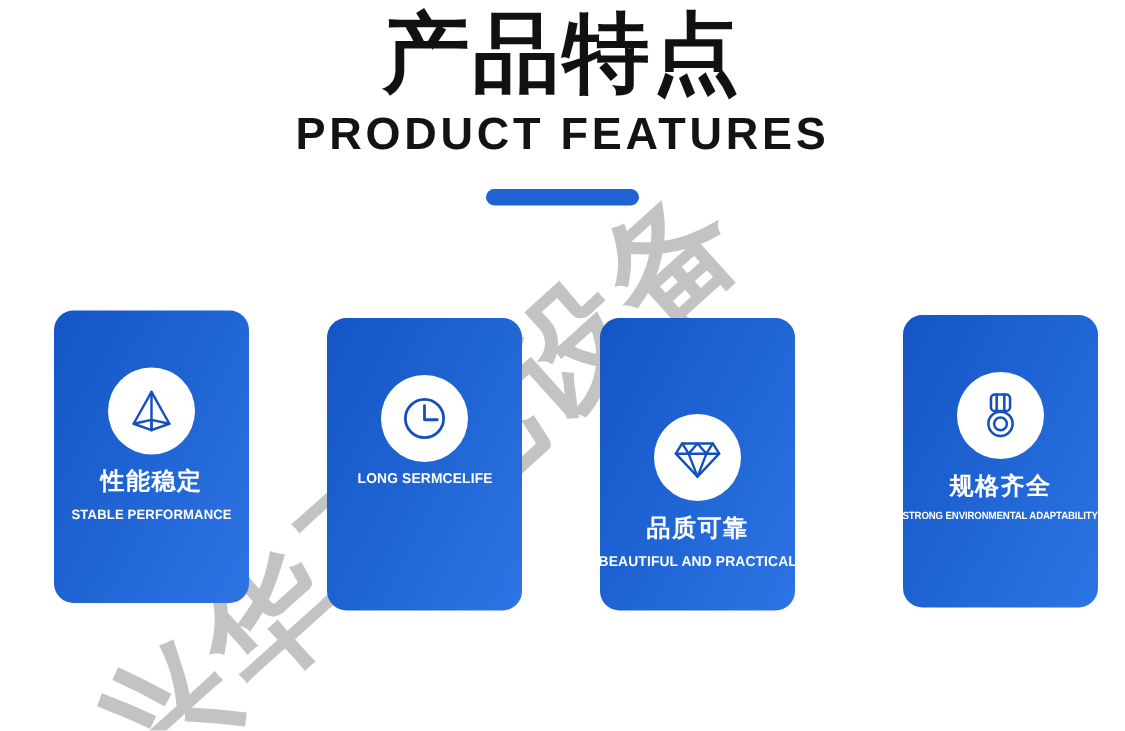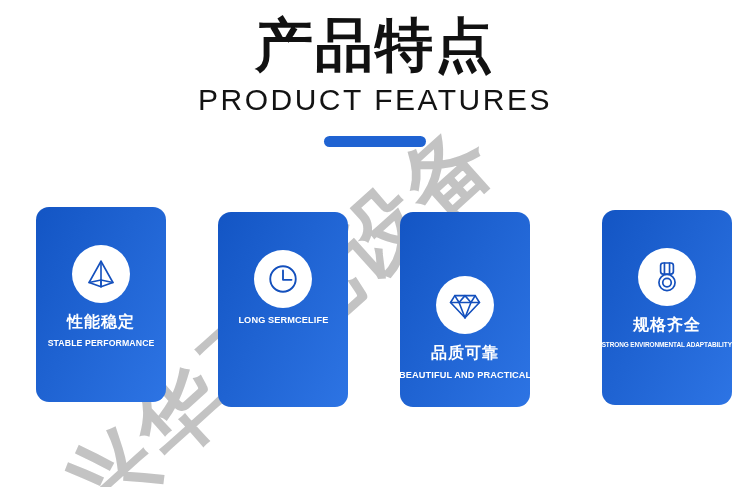--- a/index.html
+++ b/index.html
@@ -50,34 +50,34 @@
   .header {
     position: absolute;
     left: 0;
     top: 0;
     width: 750px;
     z-index: 10;
     text-align: center;
   }
   .title-cn {
     margin: 0;
-    padding-top: 14px;
+    padding-top: 4px;
     font-size: 58px;
     line-height: 1.08;
     font-weight: 700;
     color: #111111;
     letter-spacing: 2px;
     font-family: "DejaVu Sans", "Liberation Sans", sans-serif;
   }
   .title-en {
     margin: 0;
     padding-top: 6px;
     font-size: 30px;
     line-height: 1.1;
-    font-weight: 400;
+    font-weight: 700;
     color: #131313;
     letter-spacing: 2.5px;
     font-family: "Liberation Sans", "DejaVu Sans", sans-serif;
   }
   .divider-wrap {
     margin-top: 20px;
     height: 12px;
     display: flex;
     justify-content: center;
     align-items: center;

